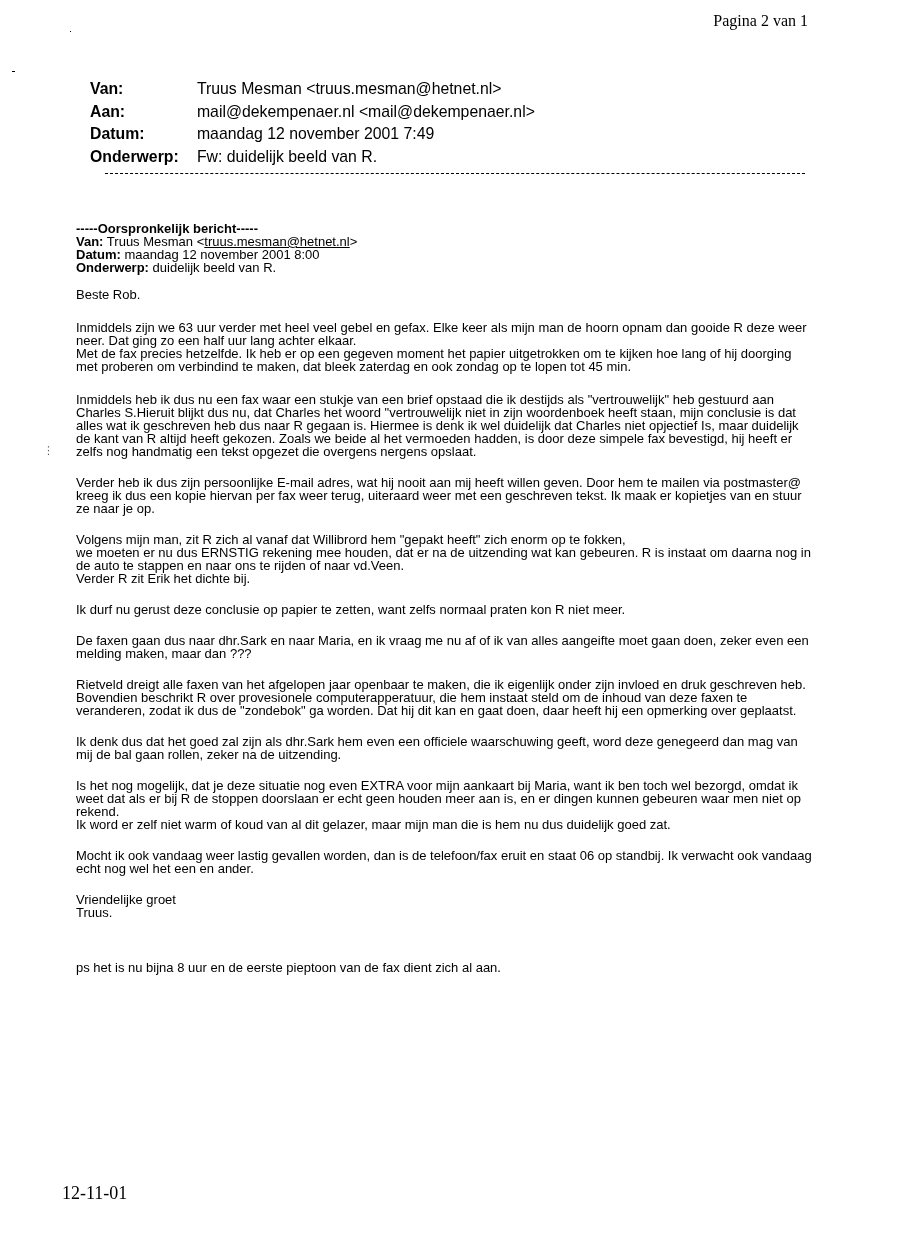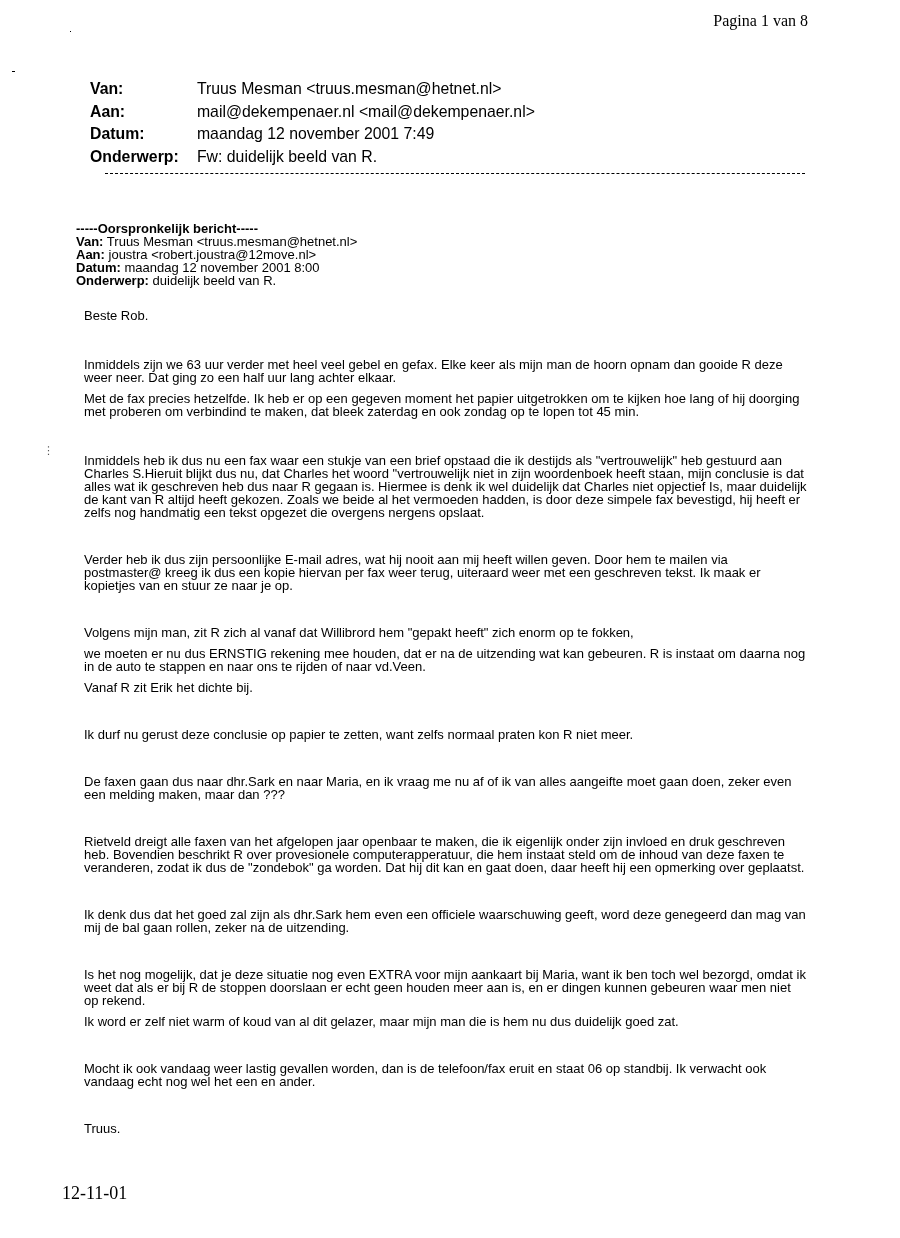--- a/index.html
+++ b/index.html
@@ -11,33 +11,33 @@
   .outer-row { display: flex; }
   .outer-label { width: 115px; font-weight: bold; }
   .outer-value { white-space: nowrap; }
 
   .separator { position: absolute; left: 105px; top: 173px; width: 700px; height: 0; border-top: 1px dashed #000; }
 
   .body-text { position: absolute; left: 76px; top: 222px; width: 740px; font-family: "Liberation Sans", sans-serif; font-size: 13px; line-height: 13px; }
   .orig-header .lbl { font-weight: bold; }
   .orig-header div { white-space: nowrap; }
   .orig-title { font-weight: bold; }
-  .link { }
-  .para { margin: 8px; }
+  .link { text-decoration: underline; }
+  .para { margin: 0; }
   .gap-s { height: 14px; }
   .gap-m { height: 18px; }
   .gap-l { height: 20px; }
 
   .footer-date { position: absolute; left: 62px; top: 1183px; font-family: "Liberation Serif", serif; font-size: 18px; }
   .side-mark { position: absolute; left: 43px; top: 444px; font-family: "Liberation Sans", sans-serif; font-size: 11px; color: #555; }
 </style>
 </head>
 <body>
 
-<div class="page-header">Pagina 1 van 8</div>
+<div class="page-header">Pagina 2 van 1</div>
 
 <div class="speck" style="left:12px;top:71px;width:3px;height:1px;"></div>
 <div class="speck" style="left:70px;top:31px;width:1px;height:1px;"></div>
 
 <div class="outer-header">
   <div class="outer-row">
     <span class="outer-label">Van:</span>
     <span class="outer-value">Truus Mesman &lt;truus.mesman@hetnet.nl&gt;</span>
   </div>
   <div class="outer-row">
@@ -59,24 +59,20 @@
 <div class="side-mark">⋮</div>
 
 <div class="body-text">
   <div class="orig-header">
     <div class="orig-title">-----Oorspronkelijk bericht-----</div>
     <div>
       <span class="lbl">Van:</span>
       <span>Truus Mesman &lt;</span><span class="link">truus.mesman@hetnet.nl</span><span>&gt;</span>
     </div>
     <div>
-      <span class="lbl">Aan:</span>
-      <span>joustra &lt;</span><span class="link">robert.joustra@12move.nl</span><span>&gt;</span>
-    </div>
-    <div>
       <span class="lbl">Datum:</span>
       <span>maandag 12 november 2001 8:00</span>
     </div>
     <div>
       <span class="lbl">Onderwerp:</span>
       <span>duidelijk beeld van R.</span>
     </div>
   </div>
 
   <div class="gap-s"></div>
@@ -88,21 +84,21 @@
   <div class="gap-l"></div>
 
   <p class="para">Inmiddels heb ik dus nu een fax waar een stukje van een brief opstaad die ik destijds als "vertrouwelijk" heb gestuurd aan Charles S.Hieruit blijkt dus nu, dat Charles het woord "vertrouwelijk niet in zijn woordenboek heeft staan, mijn conclusie is dat alles wat ik geschreven heb dus naar R gegaan is. Hiermee is denk ik wel duidelijk dat Charles niet opjectief Is, maar duidelijk de kant van R altijd heeft gekozen. Zoals we beide al het vermoeden hadden, is door deze simpele fax bevestigd, hij heeft er zelfs nog handmatig een tekst opgezet die overgens nergens opslaat.</p>
   <div class="gap-m"></div>
 
   <p class="para">Verder heb ik dus zijn persoonlijke E-mail adres, wat hij nooit aan mij heeft willen geven. Door hem te mailen via postmaster@ kreeg ik dus een kopie hiervan per fax weer terug, uiteraard weer met een geschreven tekst. Ik maak er kopietjes van en stuur ze naar je op.</p>
   <div class="gap-m"></div>
 
   <p class="para">Volgens mijn man, zit R zich al vanaf dat Willibrord hem "gepakt heeft" zich enorm op te fokken,</p>
   <p class="para">we moeten er nu dus ERNSTIG rekening mee houden, dat er na de uitzending wat kan gebeuren. R is instaat om daarna nog in de auto te stappen en naar ons te rijden of naar vd.Veen.</p>
-  <p class="para">Vanaf R zit Erik het dichte bij.</p>
+  <p class="para">Verder R zit Erik het dichte bij.</p>
   <div class="gap-m"></div>
 
   <p class="para">Ik durf nu gerust deze conclusie op papier te zetten, want zelfs normaal praten kon R niet meer.</p>
   <div class="gap-m"></div>
 
   <p class="para">De faxen gaan dus naar dhr.Sark en naar Maria, en ik vraag me nu af of ik van alles aangeifte moet gaan doen, zeker even een melding maken, maar dan ???</p>
   <div class="gap-m"></div>
 
   <p class="para">Rietveld dreigt alle faxen van het afgelopen jaar openbaar te maken, die ik eigenlijk onder zijn invloed en druk geschreven heb. Bovendien beschrikt R over provesionele computerapperatuur, die hem instaat steld om de inhoud van deze faxen te veranderen, zodat ik dus de "zondebok" ga worden. Dat hij dit kan en gaat doen, daar heeft hij een opmerking over geplaatst.</p>
   <div class="gap-m"></div>
@@ -110,18 +106,20 @@
   <p class="para">Ik denk dus dat het goed zal zijn als dhr.Sark hem even een officiele waarschuwing geeft, word deze genegeerd dan mag van mij de bal gaan rollen, zeker na de uitzending.</p>
   <div class="gap-m"></div>
 
   <p class="para">Is het nog mogelijk, dat je deze situatie nog even EXTRA voor mijn aankaart bij Maria, want ik ben toch wel bezorgd, omdat ik weet dat als er bij R de stoppen doorslaan er echt geen houden meer aan is, en er dingen kunnen gebeuren waar men niet op rekend.</p>
   <p class="para">Ik word er zelf niet warm of koud van al dit gelazer, maar mijn man die is hem nu dus duidelijk goed zat.</p>
   <div class="gap-m"></div>
 
   <p class="para">Mocht ik ook vandaag weer lastig gevallen worden, dan is de telefoon/fax eruit en staat 06 op standbij. Ik verwacht ook vandaag echt nog wel het een en ander.</p>
   <div class="gap-m"></div>
 
+  <p class="para">Vriendelijke groet</p>
   <p class="para">Truus.</p>
   <div style="height:42px"></div>
 
+  <p class="para">ps het is nu bijna 8 uur en de eerste pieptoon van de fax dient zich al aan.</p>
 </div>
 
 <div class="footer-date">12-11-01</div>
 
 </body></html>

